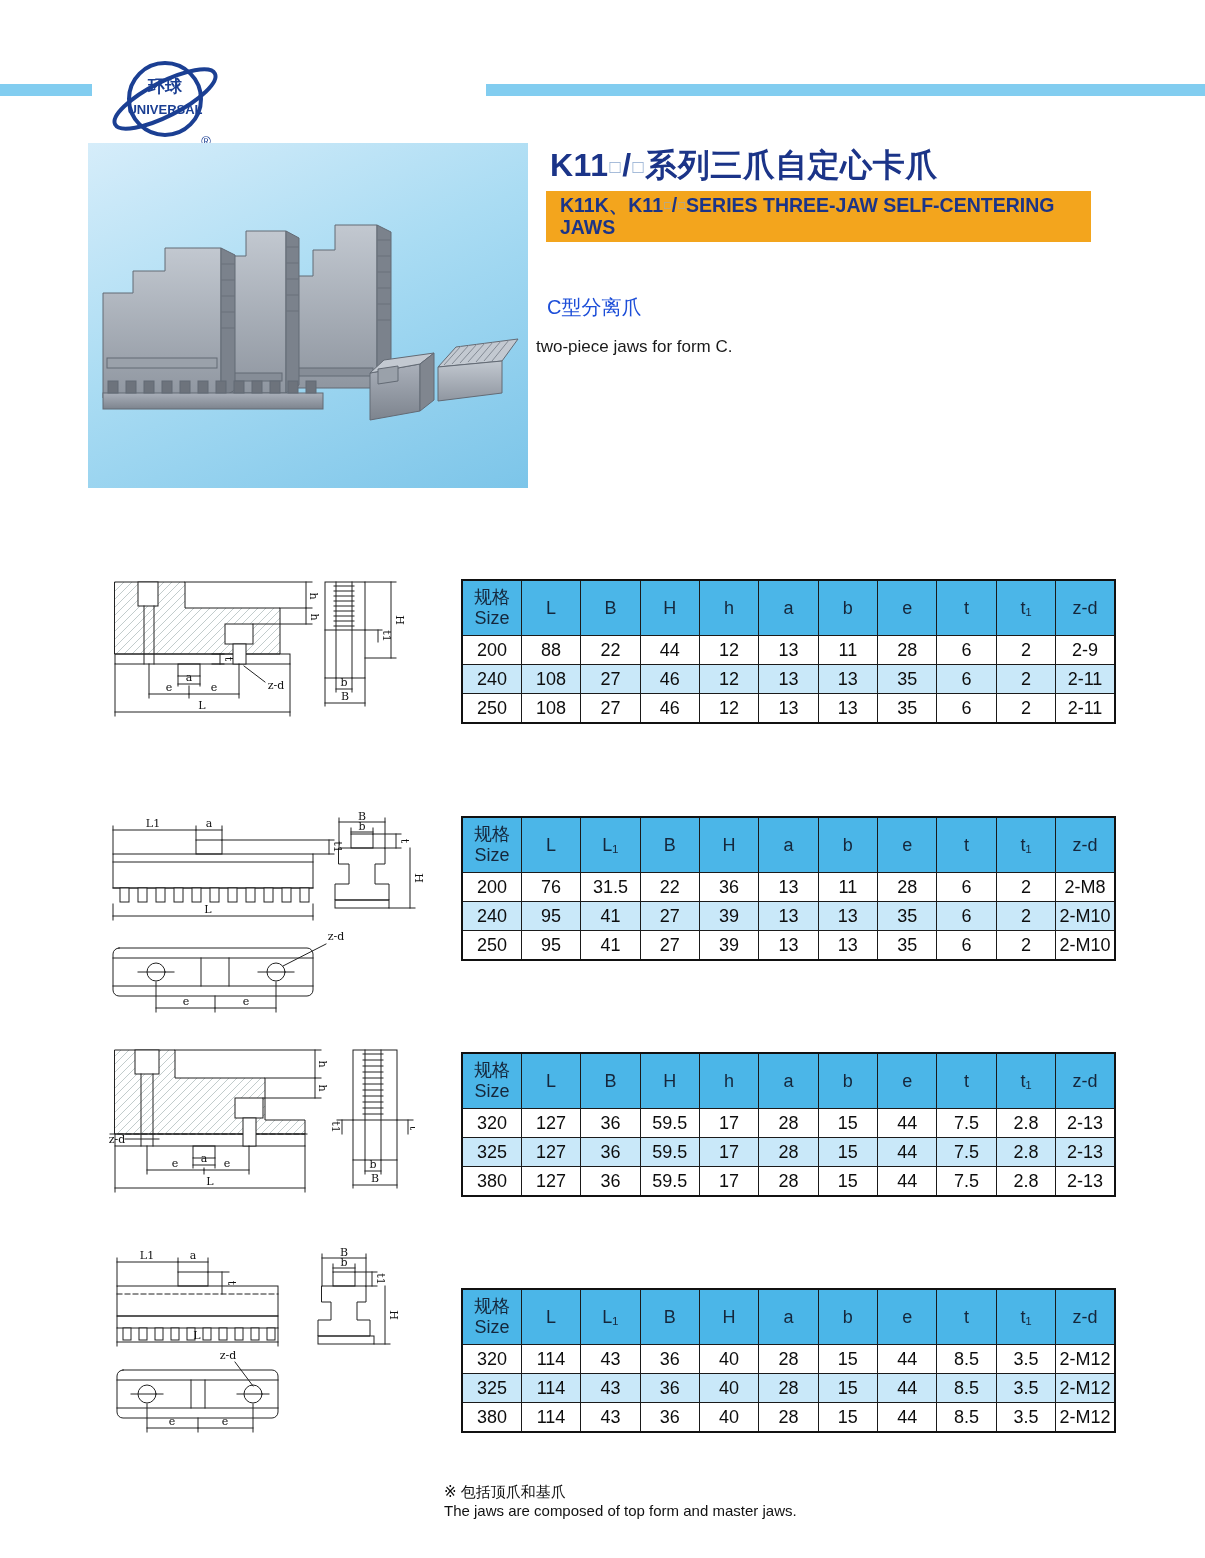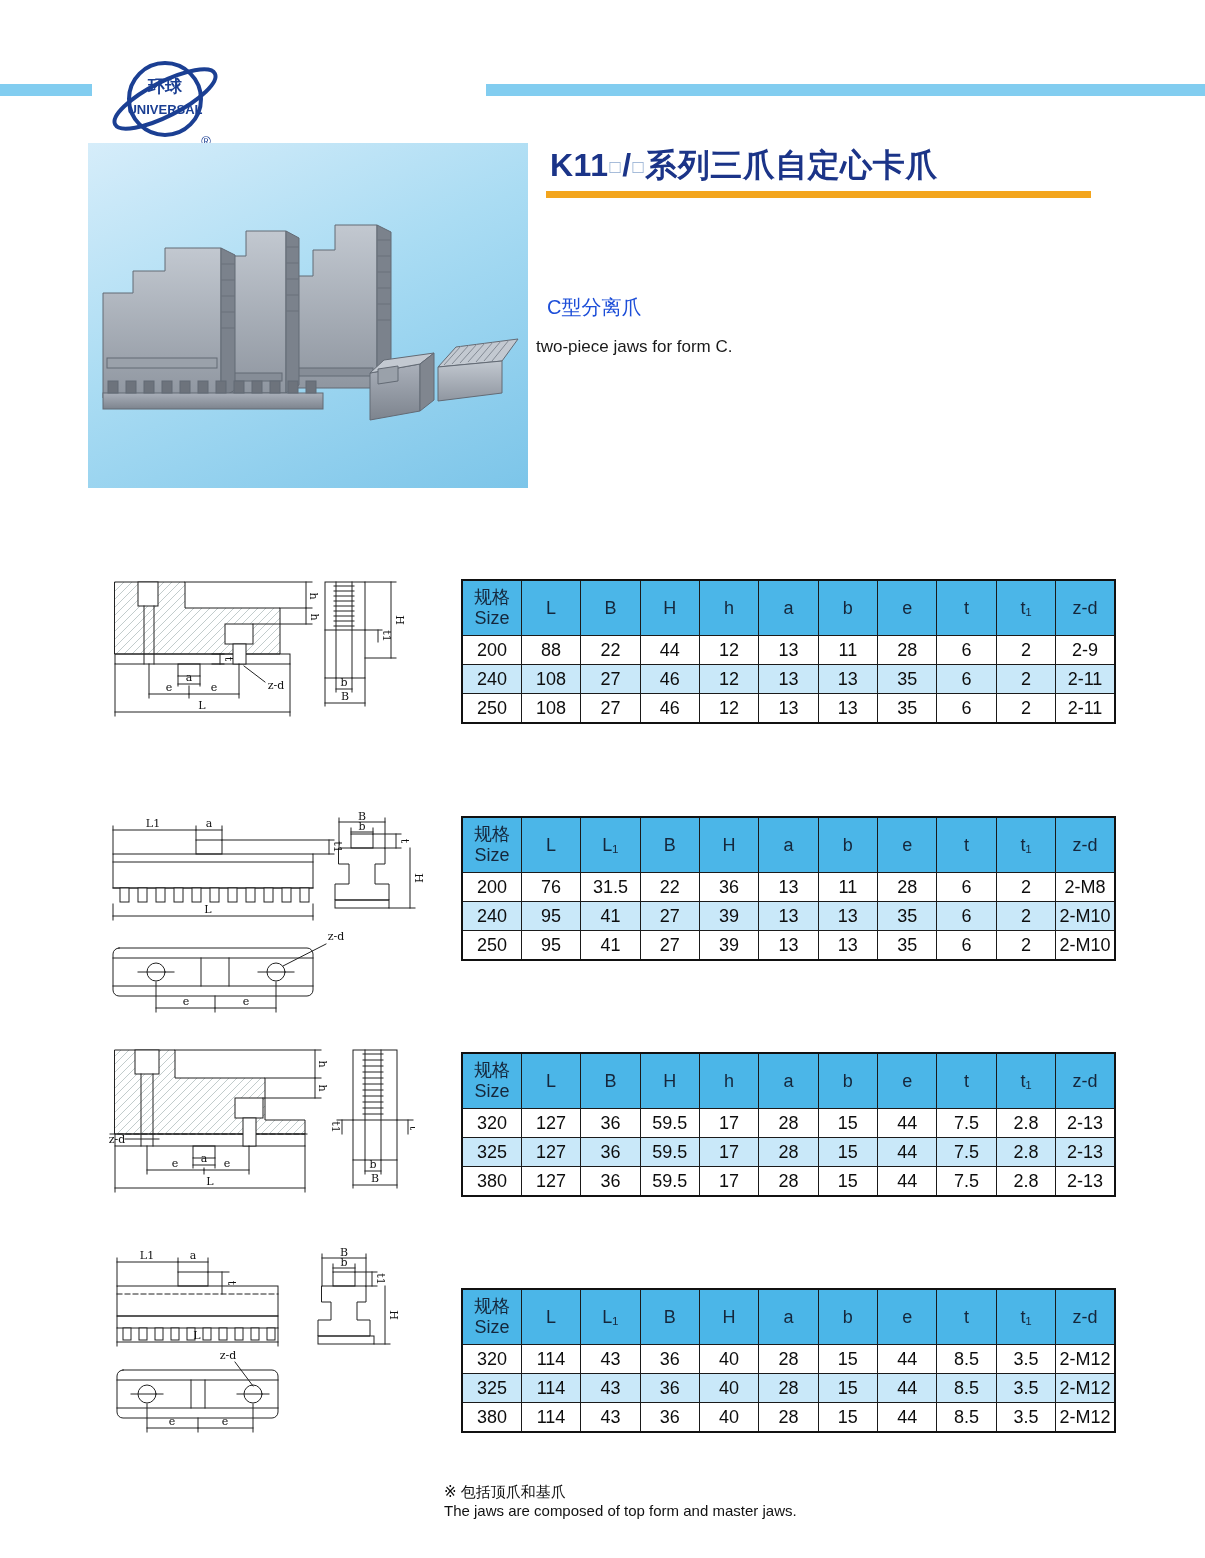--- a/index.html
+++ b/index.html
@@ -121,20 +121,22 @@
           <polygon points="0,36 64,30 64,62 0,70" fill="url(#jg)"></polygon>
           <path d="M6,34 L23,15 M14,33 L31,14 M22,32 L39,13 M30,31 L47,12 M38,31 L55,11 M46,30 L63,10 M54,30 L71,9" fill="none" stroke="#848b95"></path>
         </g>
       </g>
     </svg>
   </div>
 
   <h1 class="title"><span>K11</span><span class="sq">□</span><span>/</span><span class="sq">□</span><span>系列三爪自定心卡爪</span></h1>
 
   <div class="banner">
+    <div><span>K11K、K11</span><span class="sq">□</span><span>/</span><span class="sq">□</span><span>SERIES THREE-JAW SELF-CENTERING</span></div>
+    <div>JAWS</div>
   </div>
 
   <div class="sub-cn">C型分离爪</div>
   <div class="sub-en">two-piece jaws for form C.</div>
 
   <div class="drawing" id="d1">
     <svg class="dwg" viewBox="0 0 320 160" width="320" height="160">
       <defs>
         <pattern id="ha1" width="8" height="8" patternUnits="userSpaceOnUse">
           <path d="M0,8 L8,0" stroke="#9aa" stroke-width="0.6"></path>

